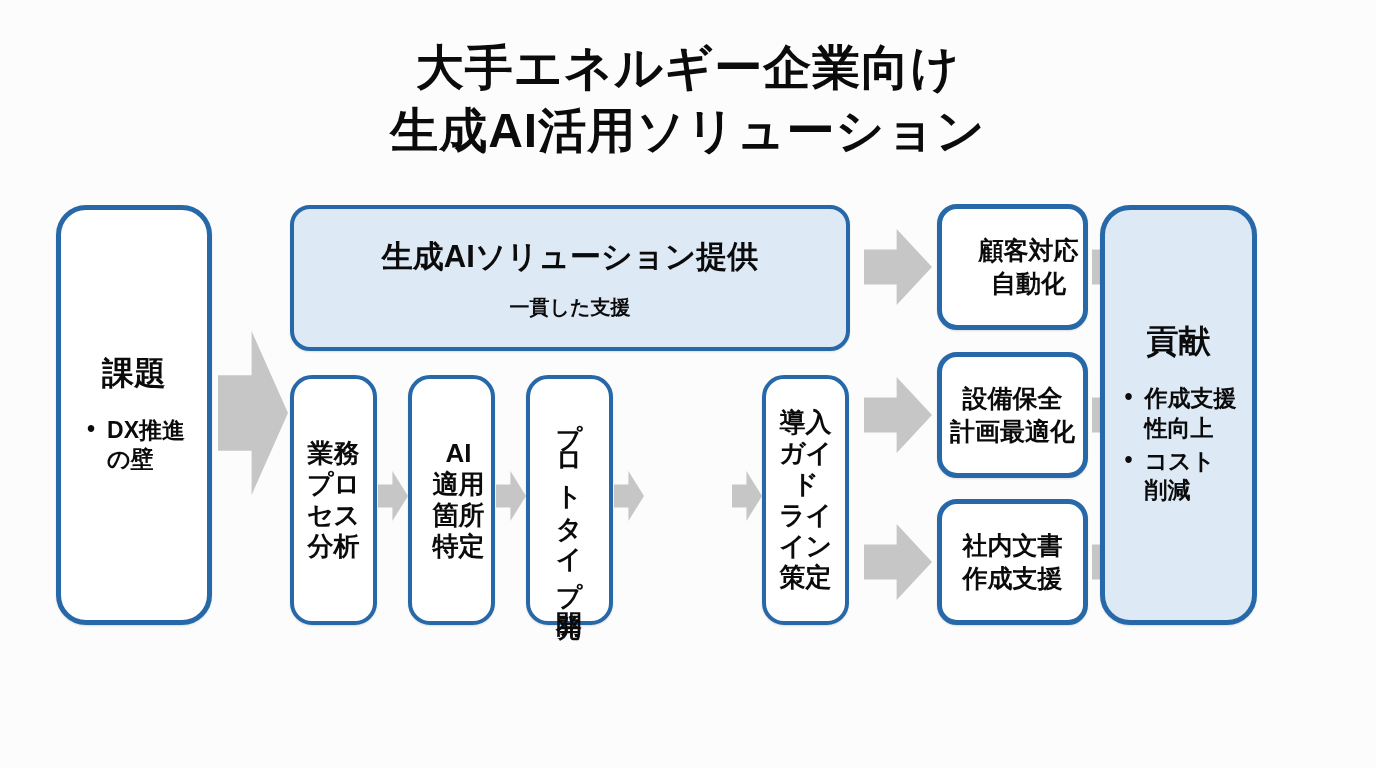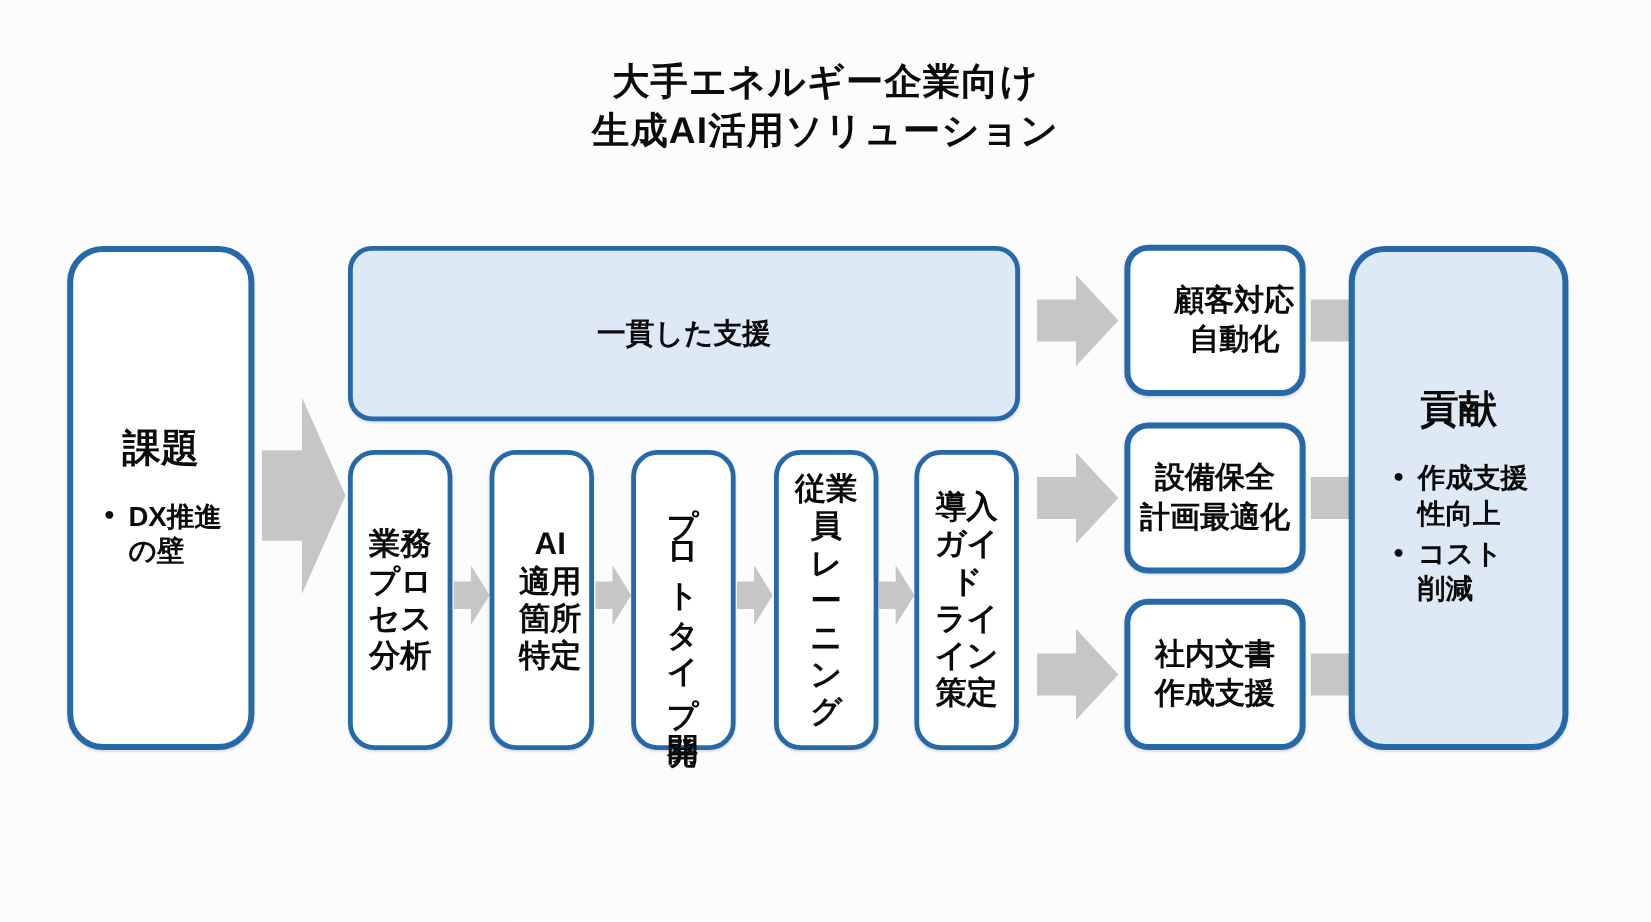--- a/index.html
+++ b/index.html
@@ -3,52 +3,52 @@
 <meta charset="utf-8">
 <style>
   html,body { margin:0; padding:0; }
   .canvas {
     position:relative; width:1376px; height:768px; overflow:hidden;
     background:#fcfcfc; color:#0b0b0b;
     font-family:"Liberation Sans","DejaVu Sans",sans-serif;
     font-weight:bold;
   }
   .title {
-    position:absolute; left:0; top:48px; width:100%;
-    text-align:center; font-size:31px; line-height:1.32; font-weight:bold;
+    position:absolute; left:0; top:36px; width:100%;
+    text-align:center; font-size:48px; line-height:1.32; font-weight:bold;
     letter-spacing:1px;
   }
   .box {
     position:absolute; box-sizing:border-box;
     background:#ffffff; border:5px solid #2769a8; border-radius:30px;
     display:flex; flex-direction:column; align-items:center; justify-content:center;
     box-shadow:0 1px 2px rgba(0,0,0,0.12);
   }
   .fill-blue { background:#dde9f5; }
   
   .issues { left:56px; top:205px; width:156px; height:420px; }
   .side-title { font-size:32px; margin-bottom:16px; }
   .bullets { list-style:none; margin:0; padding:0 6px 0 10px; font-size:23px; line-height:1.28; }
   .bullets li { position:relative; padding-left:20px; margin:4px 0; white-space:pre-line; text-align:left; }
   .bullets li::before { content:"•"; position:absolute; left:0; top:-1px; }
   
   .solution { left:290px; top:205px; width:560px; height:146px; border-width:4px; border-radius:20px; }
   .solution-title { font-size:31px; margin-bottom:16px; }
-  .solution-sub { font-size:24px; }
+  .solution-sub { font-size:20px; }
   
   .pbox { width:87px; height:250px; top:375px; border-width:4px; border-radius:22px; }
   .p1 { left:290px; } .p2 { left:408px;padding-left:14px; } .p3 { left:526px; } .p4 { left:645px; } .p5 { left:762px; }
   .plabel { font-size:26px; line-height:31px; text-align:center; white-space:pre-line; }
   .vertical-label { writing-mode:vertical-rl; text-orientation:upright; font-size:26px; letter-spacing:2px; white-space:normal; line-height:1; }
   
   .ubox { left:937px; width:151px; height:126px; border-width:5px; border-radius:20px; }
   .u1 { top:204px;padding-left:32px; } .u2 { top:352px; } .u3 { top:499px; }
   .ulabel { font-size:25px; line-height:33px; text-align:center; white-space:pre-line; }
   
-  .contribution { left:1124px; top:205px; width:183px; height:420px; }
+  .contribution { left:1100px; top:205px; width:157px; height:420px; }
   
   .arrow {
     position:absolute; background:#c6c6c6;
     clip-path:polygon(0 27%, 48% 27%, 48% 0, 100% 50%, 48% 100%, 48% 73%, 0 73%);
   }
   .arrow-main { left:218px; top:331px; width:70px; height:164px; }
   .arrow-step { width:30px; height:50px; top:471px; }
   .as1 { left:378px; } .as2 { left:496px; } .as3 { left:614px; } .as4 { left:732px; }
   .arrow-use { width:68px; height:76px; left:864px; }
   .arrow-out { width:68px; height:76px; left:1092px; }
@@ -68,20 +68,21 @@
     <div class="side-title">課題</div>
     <ul class="bullets">
       <li>DX推進
 の壁</li>
     </ul>
   </div>
 
   <div class="arrow arrow-main"></div>
 
   <div class="box fill-blue solution">
+    <div class="solution-title">生成AIソリューション提供</div>
     <div class="solution-sub">一貫した支援</div>
   </div>
 
   <div class="box pbox p1">
     <div class="plabel">業務
 プロ
 セス
 分析</div>
   </div>
   <div class="arrow arrow-step as1"></div>
@@ -89,29 +90,20 @@
     <div class="plabel">AI
 適用
 箇所
 特定</div>
   </div>
   <div class="arrow arrow-step as2"></div>
   <div class="box pbox p3">
     <div class="plabel vertical-label">プロトタイプ開発</div>
   </div>
   <div class="arrow arrow-step as3"></div>
-  <div class="box pbox p4">
-    <div class="plabel">従業
-員
-レ
-ー
-ニ
-ン
-グ</div>
-  </div>
   <div class="arrow arrow-step as4"></div>
   <div class="box pbox p5">
     <div class="plabel">導入
 ガイ
 ド
 ライ
 イン
 策定</div>
   </div>
 

